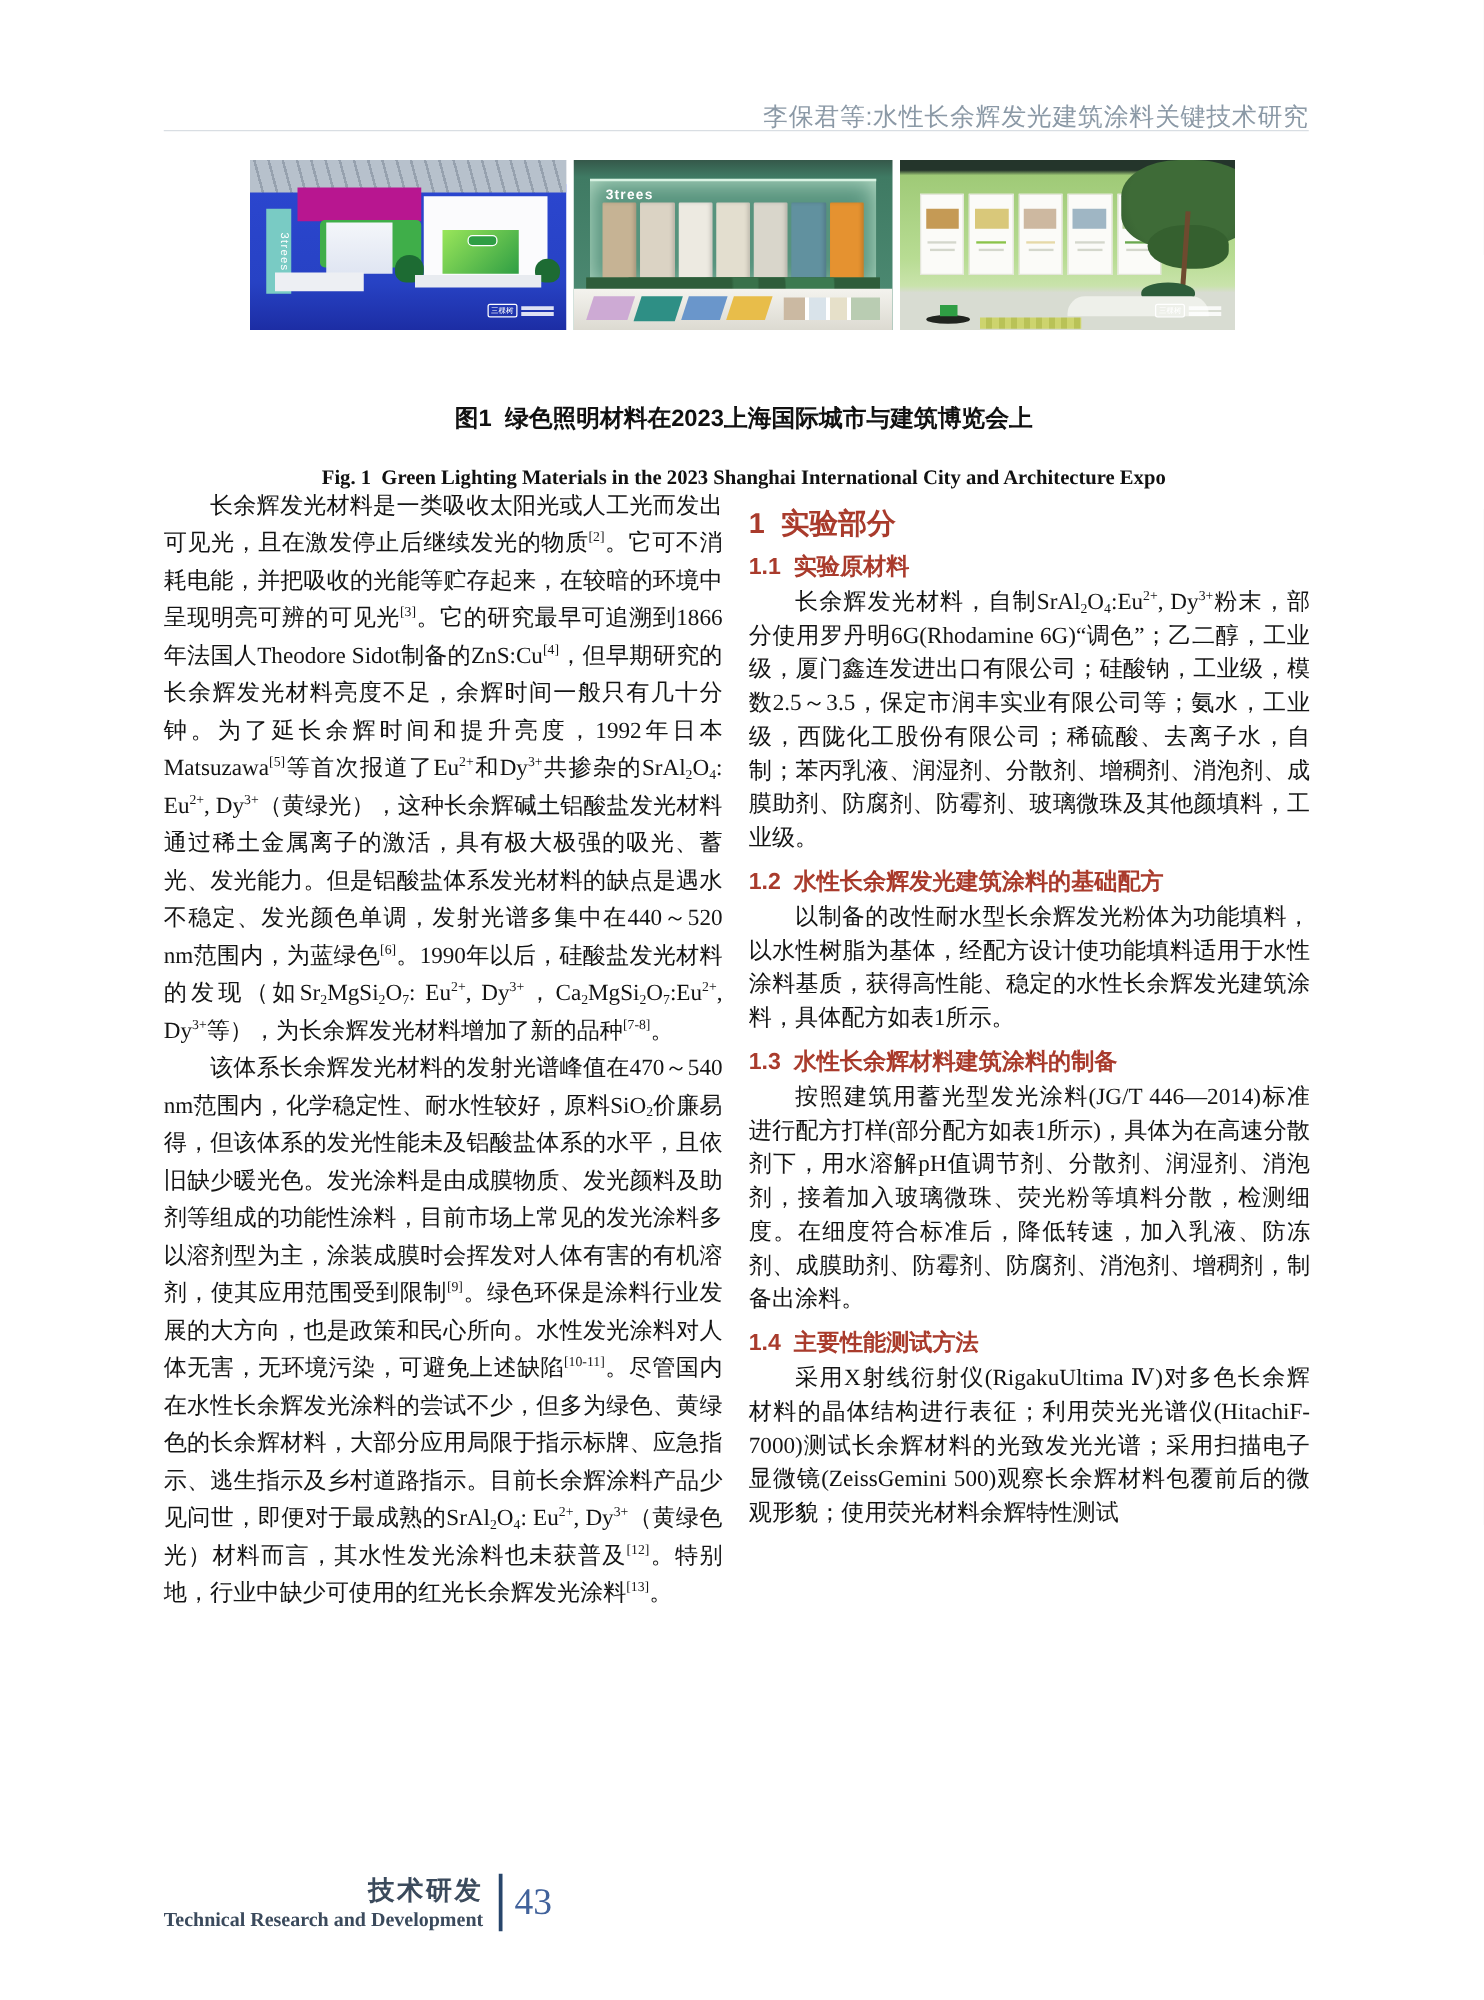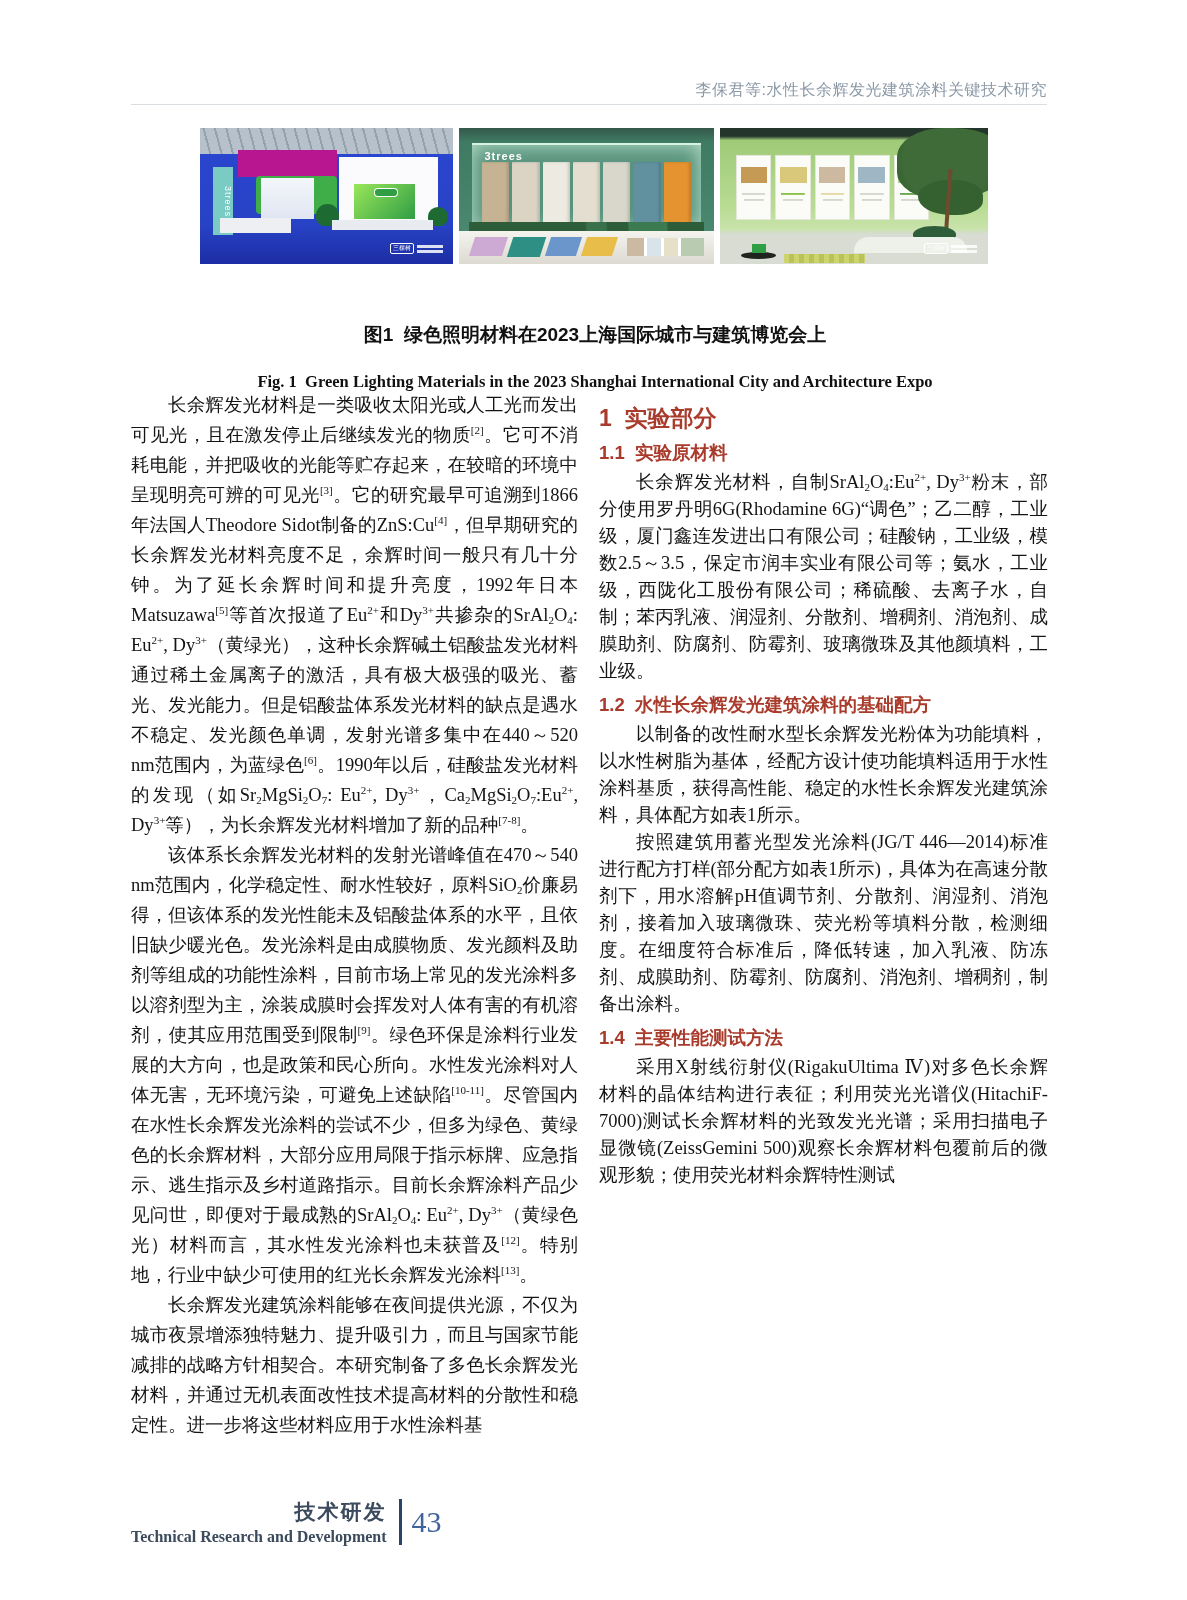--- a/index.html
+++ b/index.html
@@ -4,21 +4,21 @@
 <style>
   :root{
     --heading-red:#A93B2C; --running-gray:#8B99A6; --footer-navy:#3B4A5C;
     --footer-bar:#27456B; --page-num-blue:#41629B; --rule-gray:#D9DEE3;
   }
   *{box-sizing:border-box;margin:0;padding:0}
   body{background:#e9e9e9;font-family:"Liberation Serif","DejaVu Serif",serif;}
   .page{position:relative;width:1187px;height:1600px;background:#ffffff;margin:0 auto;overflow:hidden}
 
   .running-head{position:absolute;top:80px;left:131px;width:916px;text-align:right;
-    font-family:"Liberation Sans","DejaVu Sans",sans-serif;font-size:16px;color:var(--running-gray);letter-spacing:.5px}
+    font-family:"Liberation Sans","DejaVu Sans",sans-serif;font-size:20px;color:var(--running-gray);letter-spacing:.5px}
   .head-rule{position:absolute;top:104px;left:131px;width:916px;height:1px;background:var(--rule-gray)}
 
   .figure{position:absolute;top:128px;left:200px;width:790px}
   .photos{display:flex;gap:6px;height:180px}
   .photo{position:relative;height:136px;overflow:hidden;flex:0 0 auto}
   .photo *{position:absolute}
 
   
   .ph1{width:253px;background:linear-gradient(180deg,#aab4bf 0%,#9aa5b1 14%,#2b46cf 14.5%,#2742c4 72%,#1c2da4 100%)}
   .ph1 .ceiling{top:0;left:0;right:0;height:26px;background:repeating-linear-gradient(75deg,#b7c1cc 0 9px,#96a1ae 9px 11px)}
@@ -179,28 +179,28 @@
       </div>
 
     </div>
     <div class="cap-zh">图1  绿色照明材料在2023上海国际城市与建筑博览会上</div>
     <div class="cap-en">Fig. 1  Green Lighting Materials in the 2023 Shanghai International City and Architecture Expo</div>
   </div>
 
   <div class="col col-left">
       <div class="blk p"><span>长余辉发光材料是一类吸收太阳光或人工光而发出可见光，且在激发停止后继续发光的物质</span><sup>[2]</sup><span>。它可不消耗电能，并把吸收的光能等贮存起来，在较暗的环境中呈现明亮可辨的可见光</span><sup>[3]</sup><span>。它的研究最早可追溯到1866年法国人Theodore Sidot制备的ZnS:Cu</span><sup>[4]</sup><span>，但早期研究的长余辉发光材料亮度不足，余辉时间一般只有几十分钟。为了延长余辉时间和提升亮度，1992年日本Matsuzawa</span><sup>[5]</sup><span>等首次报道了Eu</span><sup>2+</sup><span>和Dy</span><sup>3+</sup><span>共掺杂的SrAl</span><sub>2</sub><span>O</span><sub>4</sub><span>: Eu</span><sup>2+</sup><span>, Dy</span><sup>3+</sup><span>（黄绿光），这种长余辉碱土铝酸盐发光材料通过稀土金属离子的激活，具有极大极强的吸光、蓄光、发光能力。但是铝酸盐体系发光材料的缺点是遇水不稳定、发光颜色单调，发射光谱多集中在440～520 nm范围内，为蓝绿色</span><sup>[6]</sup><span>。1990年以后，硅酸盐发光材料的发现（如Sr</span><sub>2</sub><span>MgSi</span><sub>2</sub><span>O</span><sub>7</sub><span>: Eu</span><sup>2+</sup><span>, Dy</span><sup>3+</sup><span>，Ca</span><sub>2</sub><span>MgSi</span><sub>2</sub><span>O</span><sub>7</sub><span>:Eu</span><sup>2+</sup><span>, Dy</span><sup>3+</sup><span>等），为长余辉发光材料增加了新的品种</span><sup>[7-8]</sup><span>。</span></div>
       <div class="blk p"><span>该体系长余辉发光材料的发射光谱峰值在470～540 nm范围内，化学稳定性、耐水性较好，原料SiO</span><sub>2</sub><span>价廉易得，但该体系的发光性能未及铝酸盐体系的水平，且依旧缺少暖光色。发光涂料是由成膜物质、发光颜料及助剂等组成的功能性涂料，目前市场上常见的发光涂料多以溶剂型为主，涂装成膜时会挥发对人体有害的有机溶剂，使其应用范围受到限制</span><sup>[9]</sup><span>。绿色环保是涂料行业发展的大方向，也是政策和民心所向。水性发光涂料对人体无害，无环境污染，可避免上述缺陷</span><sup>[10-11]</sup><span>。尽管国内在水性长余辉发光涂料的尝试不少，但多为绿色、黄绿色的长余辉材料，大部分应用局限于指示标牌、应急指示、逃生指示及乡村道路指示。目前长余辉涂料产品少见问世，即便对于最成熟的SrAl</span><sub>2</sub><span>O</span><sub>4</sub><span>: Eu</span><sup>2+</sup><span>, Dy</span><sup>3+</sup><span>（黄绿色光）材料而言，其水性发光涂料也未获普及</span><sup>[12]</sup><span>。特别地，行业中缺少可使用的红光长余辉发光涂料</span><sup>[13]</sup><span>。</span></div>
-      <div class="blk p"><span>长余辉发光建筑涂料能够在夜间提供光源，不仅为城市夜景增添独特魅力、提升吸引力，而且与国家节能减排的战略方针相契合。本研究制备了多色长余辉发光材料，并通过无机表面改性技术提高材料的分散性和稳定性。进一步将这些材料应用于水性涂料基</span></div>
     </div>
   <div class="col col-right">
       <div class="blk h1">1  实验部分</div>
       <div class="blk h2">1.1  实验原材料</div>
       <div class="blk p"><span>长余辉发光材料，自制SrAl</span><sub>2</sub><span>O</span><sub>4</sub><span>:Eu</span><sup>2+</sup><span>, Dy</span><sup>3+</sup><span>粉末，部分使用罗丹明6G(Rhodamine 6G)“调色”；乙二醇，工业级，厦门鑫连发进出口有限公司；硅酸钠，工业级，模数2.5～3.5，保定市润丰实业有限公司等；氨水，工业级，西陇化工股份有限公司；稀硫酸、去离子水，自制；苯丙乳液、润湿剂、分散剂、增稠剂、消泡剂、成膜助剂、防腐剂、防霉剂、玻璃微珠及其他颜填料，工业级。</span></div>
       <div class="blk h2">1.2  水性长余辉发光建筑涂料的基础配方</div>
       <div class="blk p"><span>以制备的改性耐水型长余辉发光粉体为功能填料，以水性树脂为基体，经配方设计使功能填料适用于水性涂料基质，获得高性能、稳定的水性长余辉发光建筑涂料，具体配方如表1所示。</span></div>
+      <div class="blk h2">1.3  水性长余辉材料建筑涂料的制备</div>
       <div class="blk p"><span>按照建筑用蓄光型发光涂料(JG/T 446—2014)标准进行配方打样(部分配方如表1所示)，具体为在高速分散剂下，用水溶解pH值调节剂、分散剂、润湿剂、消泡剂，接着加入玻璃微珠、荧光粉等填料分散，检测细度。在细度符合标准后，降低转速，加入乳液、防冻剂、成膜助剂、防霉剂、防腐剂、消泡剂、增稠剂，制备出涂料。</span></div>
       <div class="blk h2">1.4  主要性能测试方法</div>
       <div class="blk p"><span>采用X射线衍射仪(RigakuUltima Ⅳ)对多色长余辉材料的晶体结构进行表征；利用荧光光谱仪(HitachiF-7000)测试长余辉材料的光致发光光谱；采用扫描电子显微镜(ZeissGemini 500)观察长余辉材料包覆前后的微观形貌；使用荧光材料余辉特性测试</span></div>
     </div>
 
   <div class="footer">
     <div class="f-labels">
       <div class="f-zh">技术研发</div>
       <div class="f-en">Technical Research and Development</div>
     </div>

